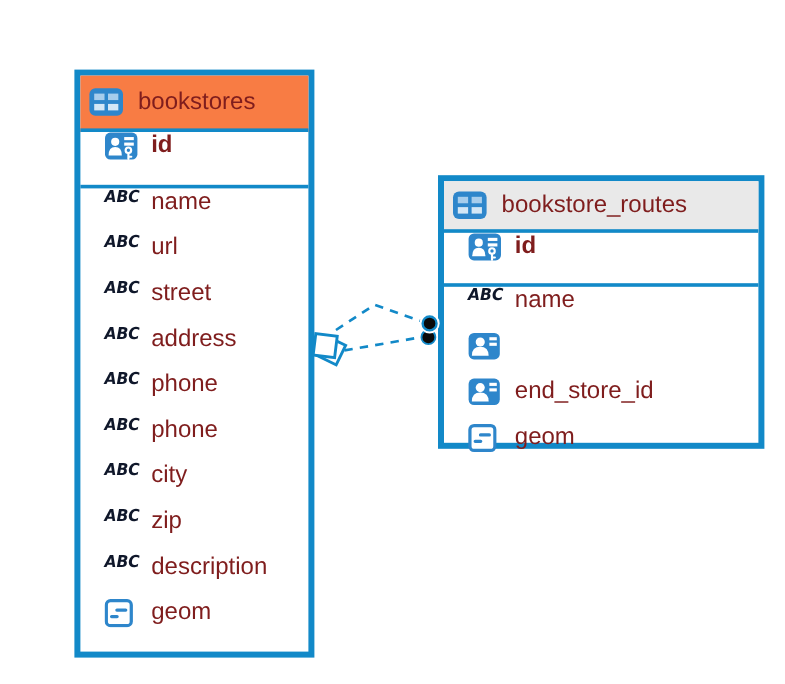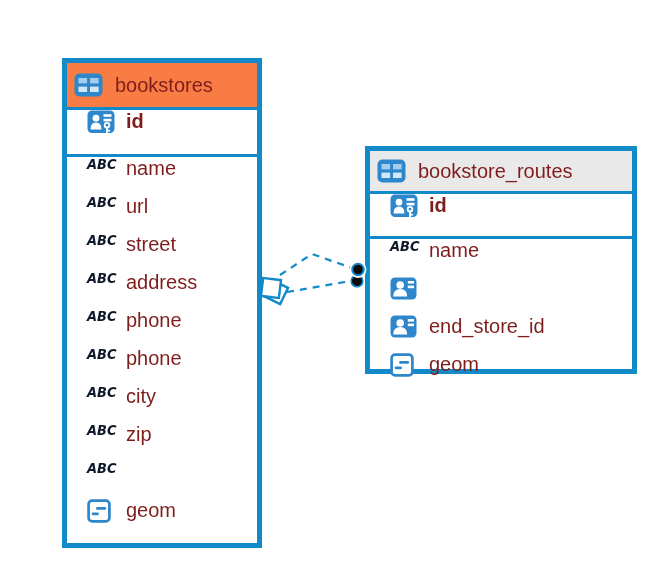--- a/index.html
+++ b/index.html
@@ -112,20 +112,21 @@
     <div class="row col-row">
       <span class="icon-box">
           <span class="abc-glyph">ABC</span>
         </span>
       <span class="label">zip</span>
     </div>
     <div class="row col-row">
       <span class="icon-box">
           <span class="abc-glyph">ABC</span>
         </span>
+      <span class="label">description</span>
     </div>
     <div class="row col-row">
       <span class="icon-box">
         <svg width="24" height="24" viewBox="0 0 24 24">
           <rect x="1.6" y="1.6" width="20.8" height="20.8" rx="3.5" fill="#fff" stroke="#2e86cb" stroke-width="2.7"></rect>
           <path d="M6 14.8 h4.6 M10.4 9.4 h7.4" stroke="#2e86cb" stroke-width="2.7" stroke-linecap="round" fill="none"></path>
         </svg>
       </span>
       <span class="label">geom</span>
     </div>

